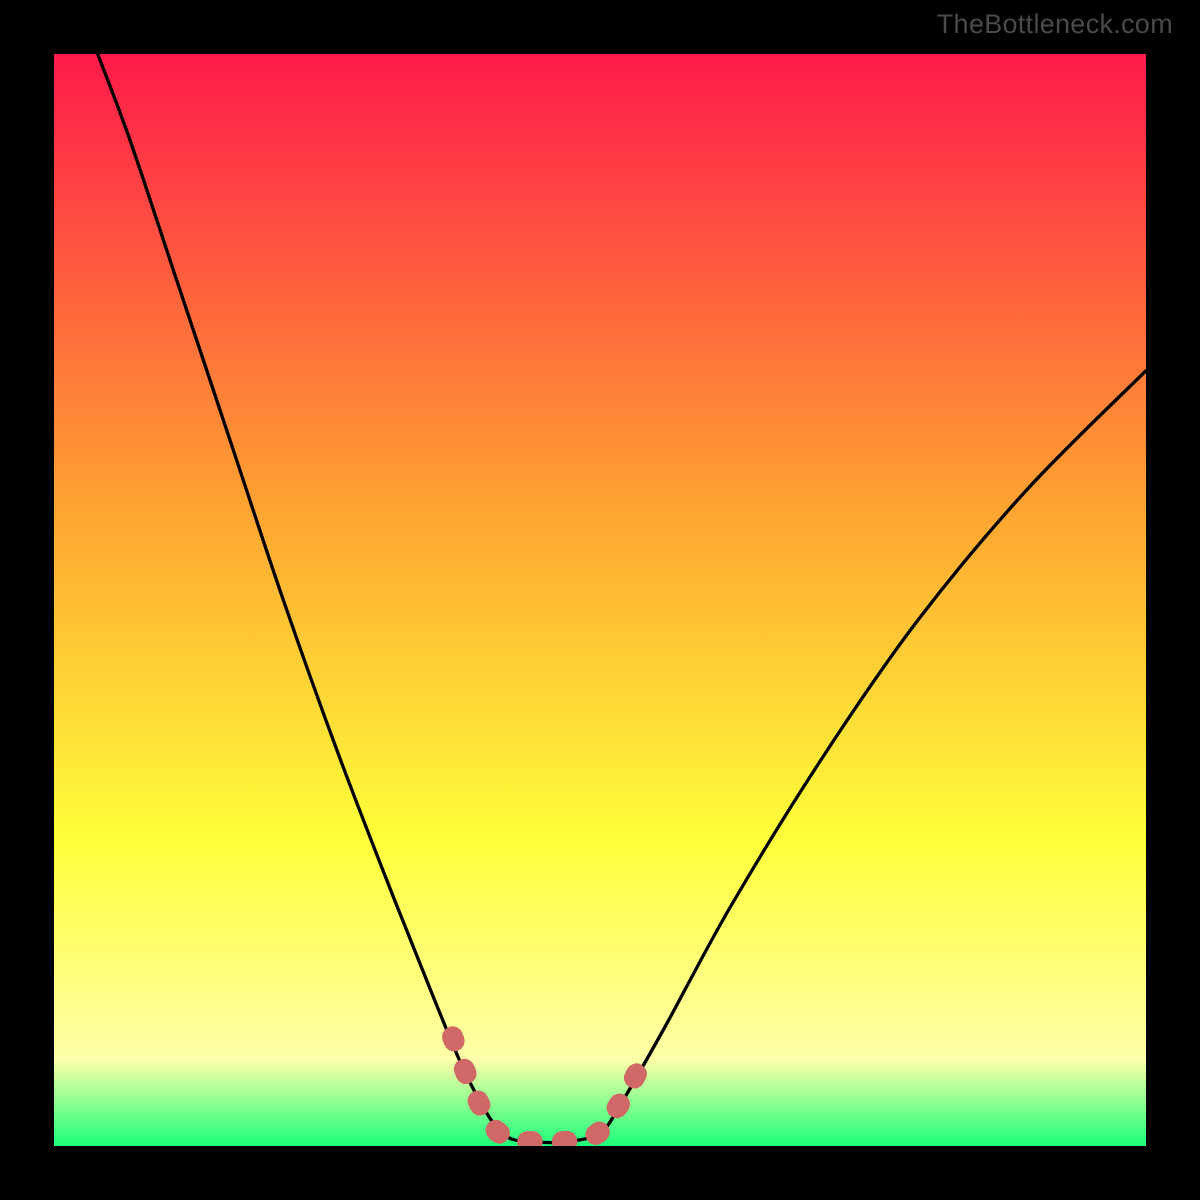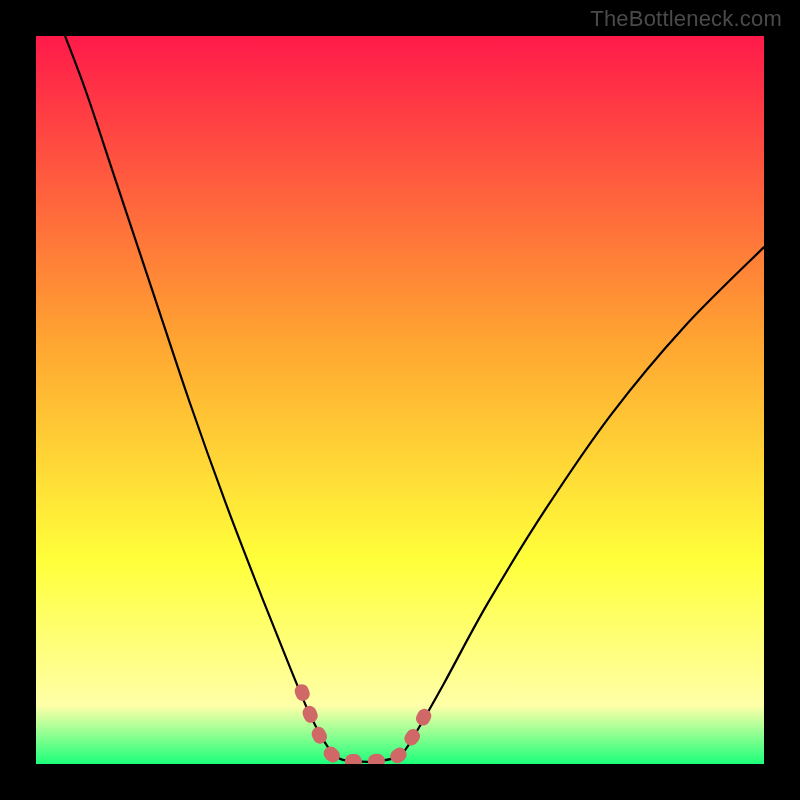--- a/index.html
+++ b/index.html
@@ -10,21 +10,21 @@
     background: #000;
     position: relative;
     font-family: Arial, Helvetica, sans-serif;
     overflow: hidden;
   }
   .watermark {
     position: absolute;
     top: 6px;
     right: 18px;
     color: #4a4a4a;
-    font-size: 22px;
+    font-size: 18px;
     font-weight: 500;
     z-index: 10;
     letter-spacing: 0.2px;
   }
   .plot-area {
     position: absolute;
     left: 36px;
     top: 36px;
     width: 728px;
     height: 728px;

